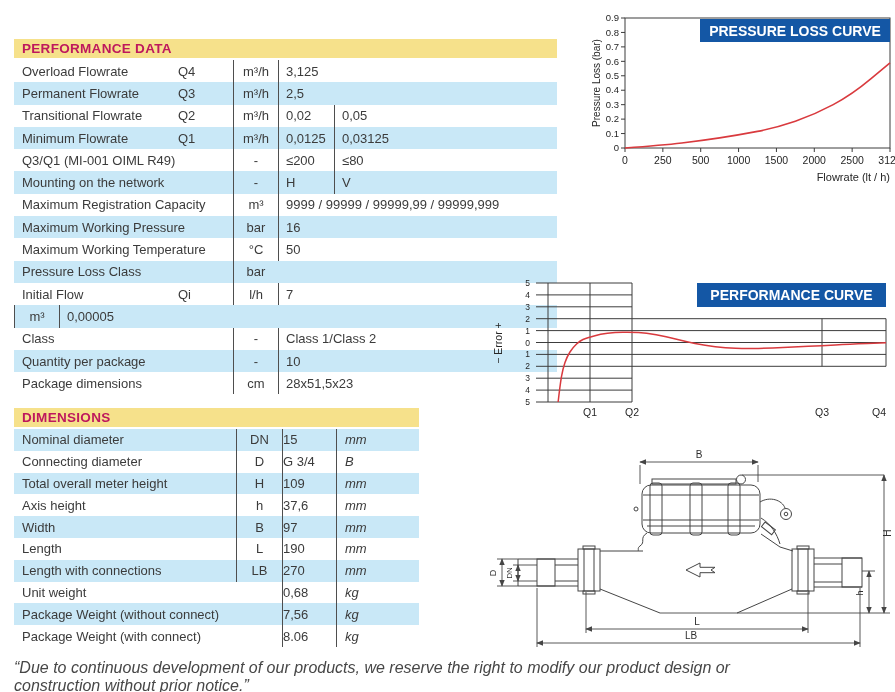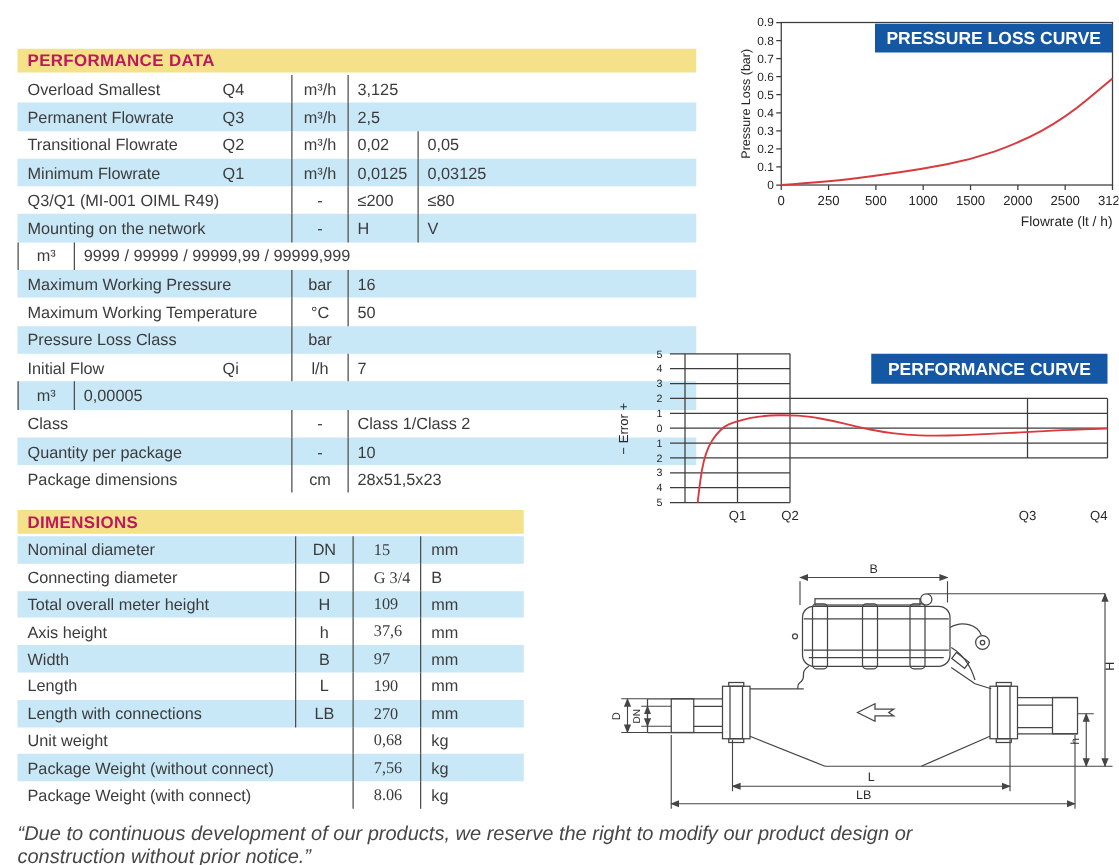--- a/index.html
+++ b/index.html
@@ -20,42 +20,42 @@
   .prow>div,.drow>div{display:flex;align-items:center;}
   .c-nameblock{width:219px;position:relative;padding-left:8px;box-sizing:border-box;}
   .c-nameblock .sym{position:absolute;left:164px;}
   .c-unit{width:45px;justify-content:center;border-left:1px solid #4e4e4e;box-sizing:border-box;}
   .c-val{padding-left:7px;border-left:1px solid #4e4e4e;box-sizing:border-box;}
   .c-val.v1{width:56px;}
   .c-val.v2{flex:1;}
   .d-name{width:222px;padding-left:8px;box-sizing:border-box;}
   .d-name.wide{width:268px;}
   .d-sym{width:46px;justify-content:center;border-left:1px solid #4e4e4e;box-sizing:border-box;}
-  .d-val{width:54px;padding-left:16px;border-left:1px solid #4e4e4e;box-sizing:border-box;font-family:Liberation Serif, serif;}
-  .d-unit{flex:1;padding-left:8px;border-left:1px solid #4e4e4e;box-sizing:border-box;}
+  .d-val{width:54px;padding-left:0;border-left:1px solid #4e4e4e;box-sizing:border-box;}
+  .d-unit{flex:1;padding-left:8px;border-left:1px solid #4e4e4e;box-sizing:border-box;font-style:italic;}
 
   
   .chart1{position:absolute;left:590px;top:5px;}
   .chart2{position:absolute;left:480px;top:275px;}
   .meter{position:absolute;left:480px;top:430px;}
 
   .footer{position:absolute;left:14px;top:659px;width:740px;font-size:16px;
           font-style:italic;color:#474747;}
 </style>
 </head>
 <body>
 
 <div class="page">
 
   <section class="ptable">
     <div class="thead">PERFORMANCE DATA</div>
     <div>
         <div class="prow">
           <div class="c-nameblock">
-            <div class="nm">Overload Smallest</div>
+            <div class="nm">Overload Flowrate</div>
             <div class="sym">Q4</div>
           </div>
           <div class="c-unit">m³/h</div>
           <div class="c-val v2">3,125</div>
         </div>
         <div class="prow alt">
           <div class="c-nameblock">
             <div class="nm">Permanent Flowrate</div>
             <div class="sym">Q3</div>
           </div>
@@ -90,20 +90,23 @@
         </div>
         <div class="prow alt">
           <div class="c-nameblock">
             <div class="nm">Mounting on the network</div>
           </div>
           <div class="c-unit">-</div>
           <div class="c-val v1">H</div>
           <div class="c-val v2">V</div>
         </div>
         <div class="prow">
+          <div class="c-nameblock">
+            <div class="nm">Maximum Registration Capacity</div>
+          </div>
           <div class="c-unit">m³</div>
           <div class="c-val v2">9999 / 99999 / 99999,99 / 99999,999</div>
         </div>
         <div class="prow alt">
           <div class="c-nameblock">
             <div class="nm">Maximum Working Pressure</div>
           </div>
           <div class="c-unit">bar</div>
           <div class="c-val v2">16</div>
         </div>

